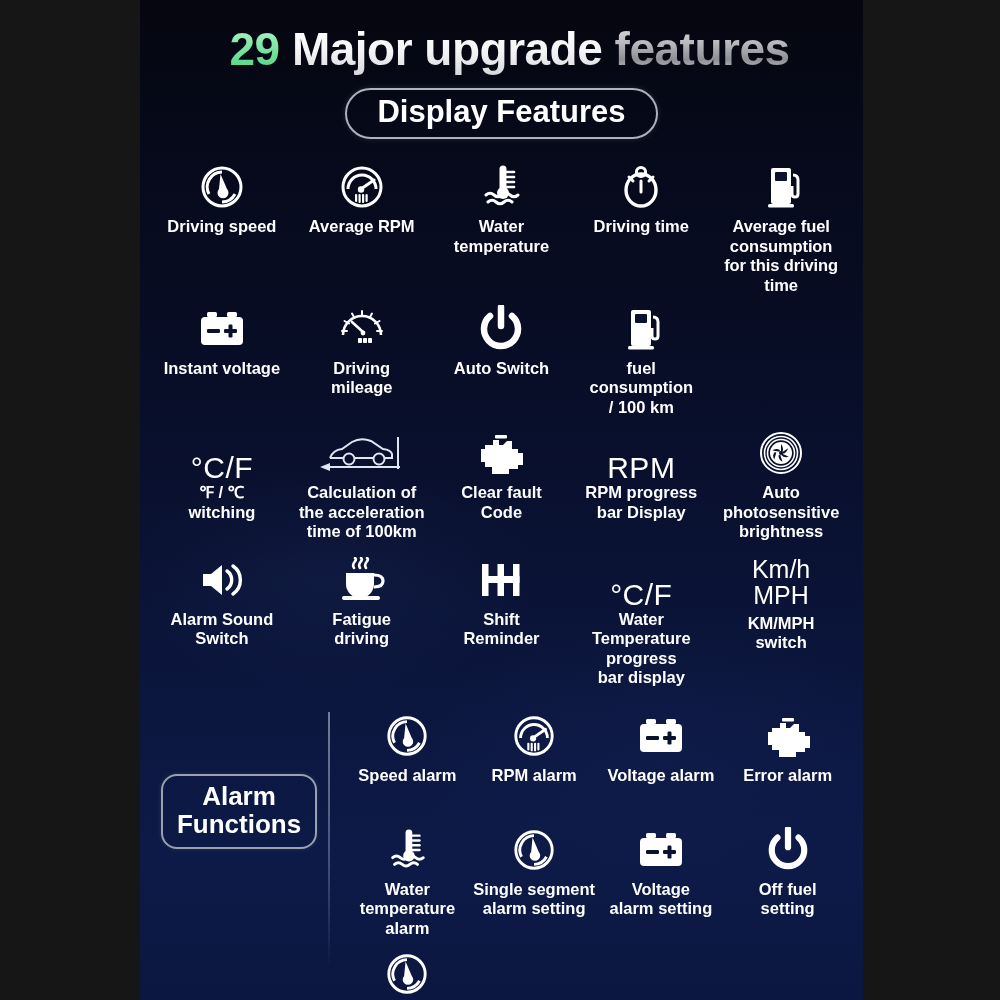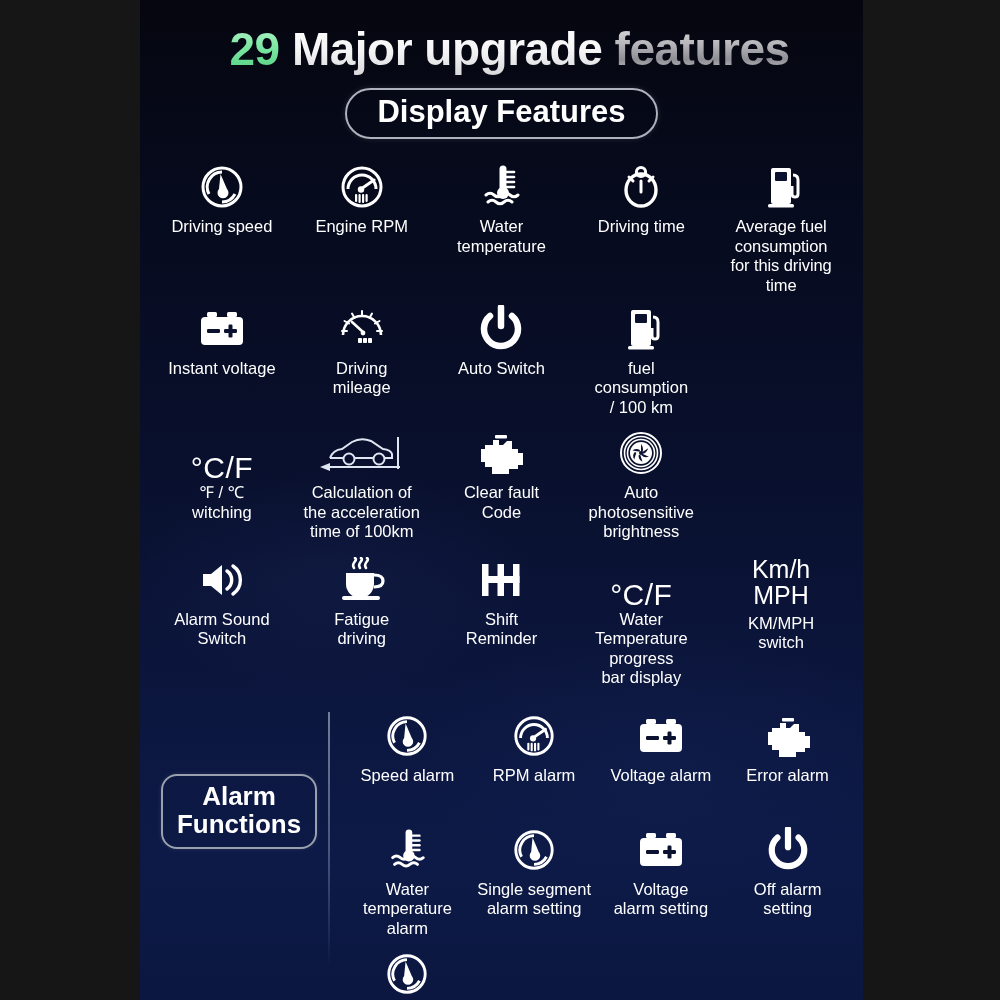--- a/index.html
+++ b/index.html
@@ -113,21 +113,21 @@
     color: #ffffff;
     font-size: 25px;
     line-height: 1.05;
     text-align: center;
     white-space: nowrap;
   }
   .lbl {
     color: #ffffff;
     font-size: 16.5px;
     line-height: 1.18;
-    font-weight: 400;
+    font-weight: 700;
   }
   .lbl.tight { letter-spacing: -0.1px; }
 
   
   .row-a .cell { min-height: 112px; }
   .row-b .cell { min-height: 105px; }
   .row-c .cell { min-height: 100px; }
   .row-d .cell { min-height: 118px; }
 
   
@@ -210,21 +210,21 @@
               <line x1="36" y1="17" x2="23" y2="26" stroke="#fff" stroke-width="3" stroke-linecap="round"></line>
               <circle cx="23" cy="26.5" r="3.2" fill="#fff"></circle>
               <g fill="#fff">
                 <rect x="17" y="31" width="2.2" height="8" rx="1"></rect>
                 <rect x="20.5" y="31" width="2.2" height="9" rx="1"></rect>
                 <rect x="24" y="31" width="2.2" height="9" rx="1"></rect>
                 <rect x="27.5" y="31" width="2.2" height="8" rx="1"></rect>
               </g>
             </svg>
           </div>
-          <div class="lbl">Engine RPM</div>
+          <div class="lbl">Average RPM</div>
         </div>
 
         <div class="cell">
           <div class="ico">
             <svg width="48" height="48" viewBox="0 0 48 48">
               <path d="M22.5 6 a3.5 3.5 0 0 1 7 0 v22 a3.5 3.5 0 0 1 -7 0 Z" fill="#fff"></path>
               <circle cx="26" cy="30" r="6" fill="#fff"></circle>
               <g stroke="#fff" stroke-width="2.6" stroke-linecap="round">
                 <line x1="30" y1="9" x2="37" y2="9"></line>
                 <line x1="30" y1="14" x2="37" y2="14"></line>
@@ -370,20 +370,27 @@
           <div class="ico">
             <svg width="52" height="44" viewBox="0 0 52 44">
               <path d="M6 18 h4 v-4 h8 v-5 h6 v5 h4 l4 -4 h5 v8 h6 v4 h5 v12 h-5 v4 h-9 v5 h-17 v-7 h-7 v-5 h-4 Z" fill="#fff"></path>
               <rect x="20" y="4" width="12" height="3.5" rx="1" fill="#fff"></rect>
             </svg>
           </div>
           <div class="lbl" style="white-space:pre-line">Clear fault
 Code</div>
         </div>
 
+        <div class="cell">
+          <div class="ico">
+            <span class="ico-text">RPM</span>
+          </div>
+          <div class="lbl" style="white-space:pre-line">RPM progress
+bar Display</div>
+        </div>
 
         <div class="cell">
           <div class="ico">
             <svg width="48" height="48" viewBox="0 0 48 48">
               <circle cx="24" cy="24" r="20" fill="none" stroke="#fff" stroke-width="2"></circle>
               <circle cx="24" cy="24" r="16.5" fill="none" stroke="#fff" stroke-width="1.6"></circle>
               <circle cx="24" cy="24" r="13.5" fill="none" stroke="#fff" stroke-width="1.6"></circle>
               <circle cx="24" cy="24" r="11" fill="#fff"></circle>
               <g fill="#0a1230">
                 <path d="M24 15 q3 4 1.5 8 l-1.5 1 Z"></path>
@@ -579,21 +586,21 @@
 alarm setting</div>
           </div>
 
           <div class="cell">
             <div class="ico">
               <svg width="44" height="46" viewBox="0 0 46 48">
                 <path d="M12 11 A17 17 0 1 0 34 11" fill="none" stroke="#fff" stroke-width="6.5" stroke-linecap="round"></path>
                 <line x1="23" y1="2" x2="23" y2="21" stroke="#fff" stroke-width="6.5" stroke-linecap="round"></line>
               </svg>
             </div>
-            <div class="lbl" style="white-space:pre-line">Off alarm
+            <div class="lbl" style="white-space:pre-line">Off fuel
 setting</div>
           </div>
 
           <div class="cell">
             <div class="ico">
               <svg width="46" height="46" viewBox="0 0 48 48">
                 <circle cx="24" cy="24" r="19" fill="none" stroke="#fff" stroke-width="3"></circle>
                 <path d="M24 9 A15 15 0 0 0 11 31" fill="none" stroke="#fff" stroke-width="3"></path>
                 <path d="M37 31 A15 15 0 0 1 24 39" fill="none" stroke="#fff" stroke-width="3"></path>
                 <path d="M22.5 11 L29 26 A5.5 5.5 0 1 1 21 26 Z" fill="#fff"></path>

